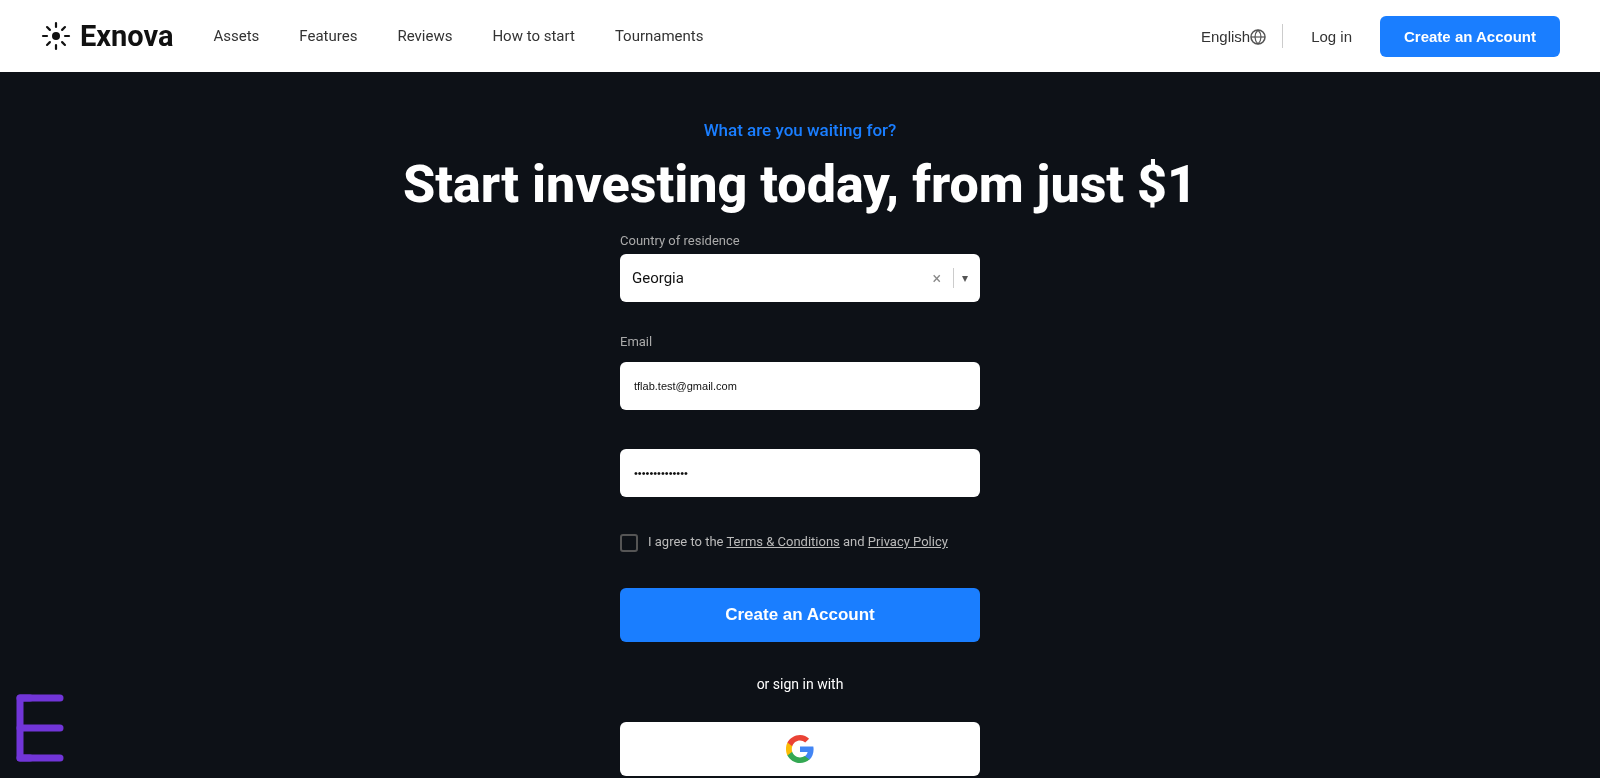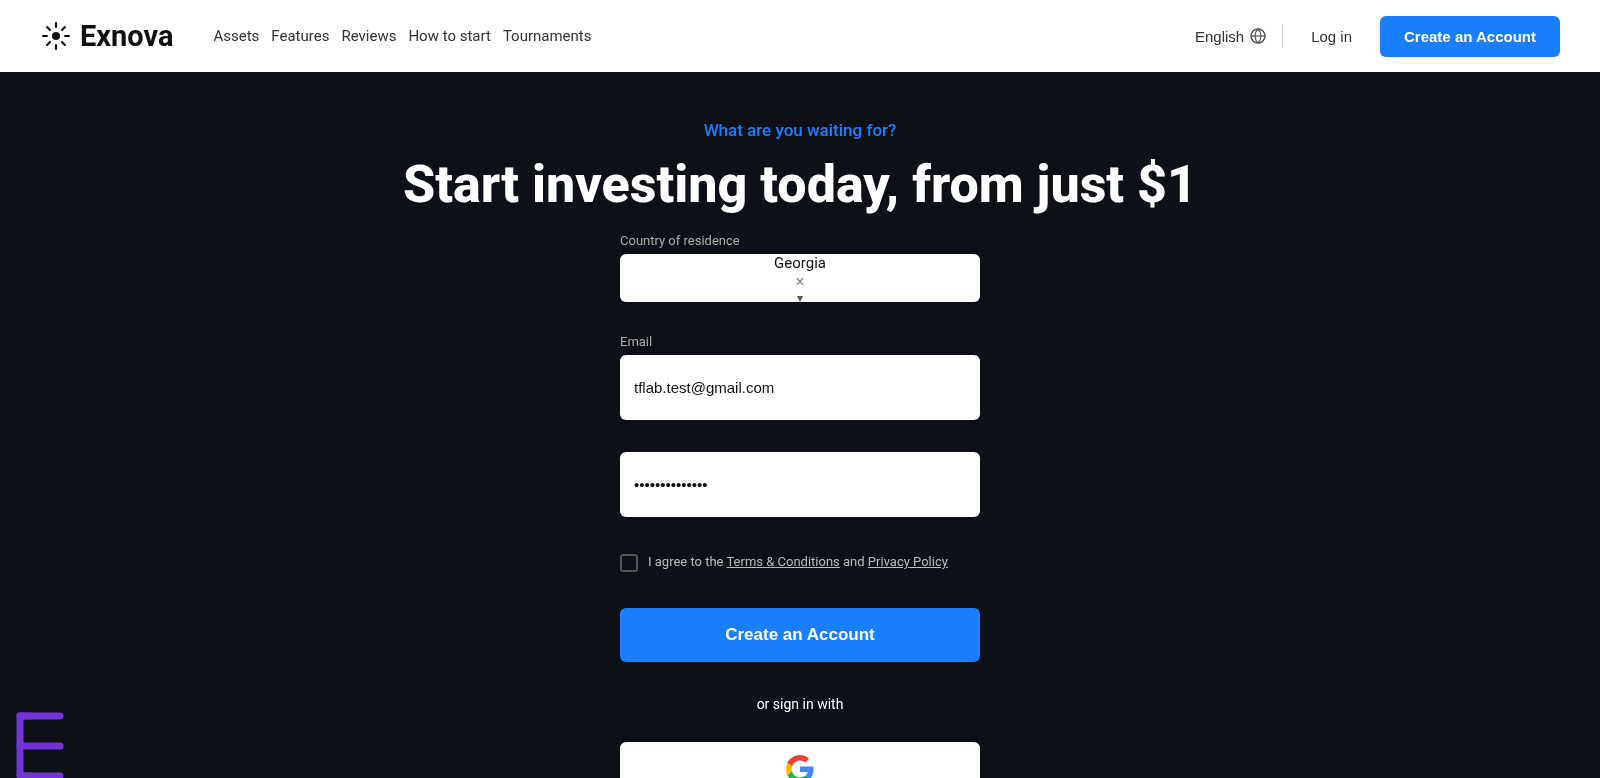--- a/index.html
+++ b/index.html
@@ -25,38 +25,38 @@
       text-decoration: none;
       margin-right: 40px;
     }
     .logo-icon {
       width: 32px;
       height: 32px;
     }
     .navbar-nav {
       display: flex;
       align-items: center;
-      gap: 12px;
+      gap: 40px;
       flex: 1;
     }
     .nav-link {
       font-size: 15px;
       color: #333;
       text-decoration: none;
       cursor: pointer;
     }
     .navbar-right {
       display: flex;
       align-items: center;
       gap: 16px;
     }
     .lang-btn {
       display: flex;
-      align-items: flex-start;
-      gap: 6px;
+      align-items: flex-end;
+      gap: 0;
       font-size: 15px;
       color: #333;
       cursor: pointer;
       background: none;
       border: none;
     }
     .divider-v {
       width: 1px;
       height: 24px;
       background: #ccc;
@@ -126,21 +126,20 @@
     }
 
     .country-select-wrapper {
       background: #fff;
       border-radius: 6px;
       display: flex;
       align-items: center;
       padding: 0 12px;
       height: 48px;
       position: relative;
-      flex-direction: column;
     }
     .country-value {
       flex: 1;
       font-size: 15px;
       color: #111;
     }
     .country-clear {
       color: #888;
       cursor: pointer;
       font-size: 16px;
@@ -153,28 +152,29 @@
       margin: 0 8px;
     }
     .country-arrow {
       color: #555;
       font-size: 12px;
       cursor: pointer;
     }
 
     .text-input {
       width: 100%;
-      height: 65px;
+      height: 48px;
       border-radius: 6px;
       border: none;
       padding: 0 14px;
-      font-size: 15px;
+      font-size: 11px;
       background: #fff;
       color: #111;
       outline: none;
+      margin-top: 7px;
     }
 
     .agree-row {
       display: flex;
       align-items: flex-start;
       gap: 10px;
       margin-bottom: 20px;
       margin-top: 4px;
     }
     .agree-checkbox {

